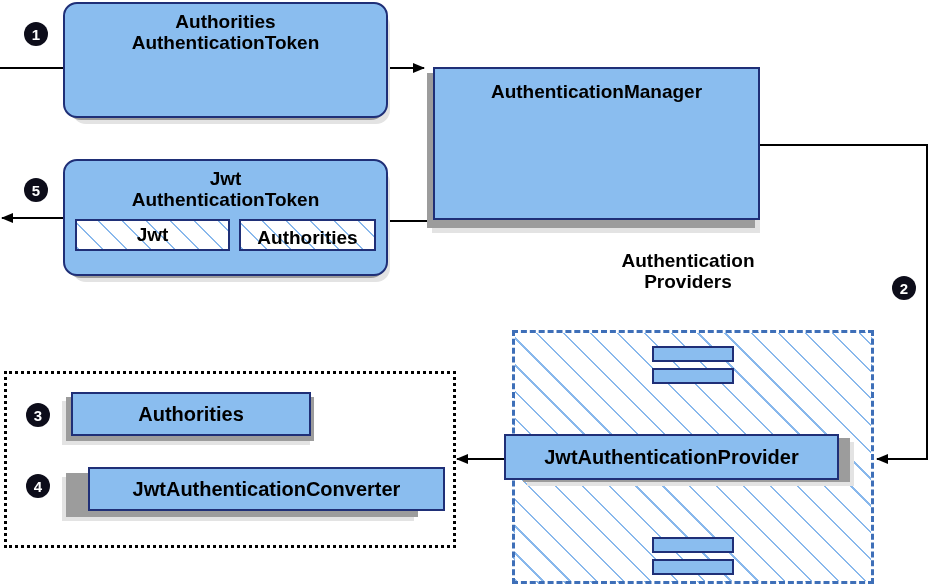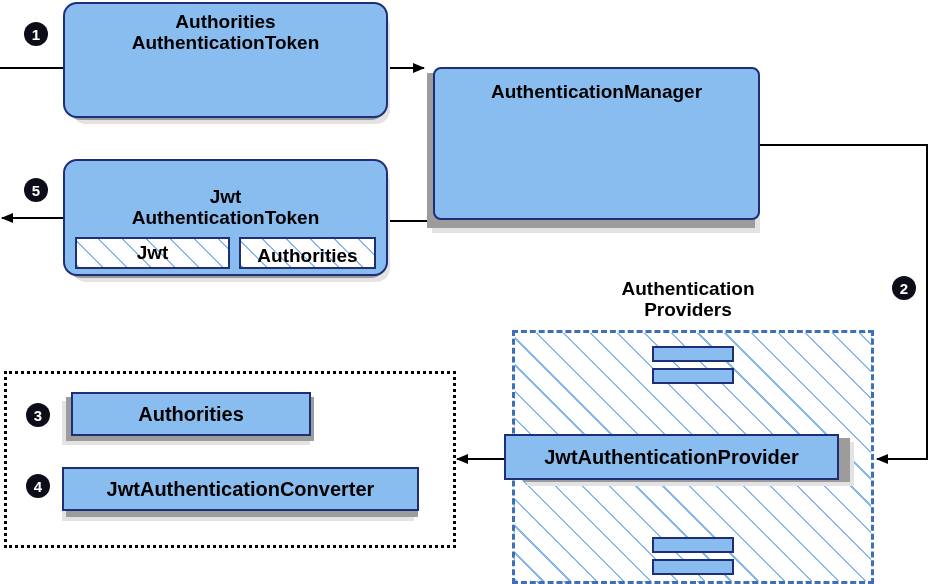--- a/index.html
+++ b/index.html
@@ -191,40 +191,40 @@
 
   <div class="shadow-light rounded" style="left:72px; top:12px; width:318px; height:112px;"></div>
   <div class="shadow-dark rounded" style="left:67px; top:8px; width:318px; height:112px;"></div>
   <div class="node rounded" style="left:63px; top:2px; width:325px; height:116px; padding-top:7px; font-size:19px;">
     <div class="node-title">Authorities
 AuthenticationToken</div>
   </div>
 
   <div class="shadow-light" style="left:432px; top:78px; width:328px; height:155px;"></div>
   <div class="shadow-dark" style="left:427px; top:73px; width:328px; height:155px;"></div>
-  <div class="node" style="left:433px; top:67px; width:327px; height:153px; padding-top:12px; font-size:19px;border-radius:8px;">
+  <div class="node" style="left:433px; top:67px; width:327px; height:153px; padding-top:12px; font-size:19px;">
     <div class="node-title">AuthenticationManager</div>
   </div>
 
   <div class="shadow-light rounded" style="left:72px; top:169px; width:318px; height:113px;"></div>
   <div class="shadow-dark rounded" style="left:67px; top:165px; width:318px; height:113px;"></div>
-  <div class="node rounded" style="left:63px; top:159px; width:325px; height:117px; padding-top:25px; font-size:19px;">
+  <div class="node rounded" style="left:63px; top:159px; width:325px; height:117px; padding-top:7px; font-size:19px;">
     <div class="node-title">Jwt
 AuthenticationToken</div>
     <div style="display:flex; gap:9px; margin-top:8px;">
       <div class="hatch" style="width:155px; height:32px; font-size:19px;">
         <span>Jwt</span>
       </div>
       <div class="hatch" style="width:137px; height:32px; font-size:19px;align-items:flex-end;">
         <span>Authorities</span>
       </div>
     </div>
   </div>
 
-  <div class="group-caption" style="left:578px; top:278px; width:220px; font-size:19px;">Authentication
+  <div class="group-caption" style="left:578px; top:250px; width:220px; font-size:19px;">Authentication
 Providers</div>
 
   <div class="dashed-group" style="left:512px; top:330px; width:362px; height:254px;"></div>
 
   <div class="mini-bar" style="left:652px; top:346px; width:82px; height:16px;"></div>
   <div class="mini-bar" style="left:652px; top:368px; width:82px; height:16px;"></div>
 
   <div class="mini-bar" style="left:652px; top:537px; width:82px; height:16px;"></div>
   <div class="mini-bar" style="left:652px; top:559px; width:82px; height:16px;"></div>
 
@@ -237,17 +237,17 @@
   <div class="dotted-group" style="left:4px; top:371px; width:452px; height:177px;"></div>
 
   <div class="shadow-light" style="left:62px; top:401px; width:248px; height:44px;"></div>
   <div class="shadow-dark" style="left:66px; top:397px; width:248px; height:44px;"></div>
   <div class="node" style="left:71px; top:392px; width:240px; height:44px; justify-content:center; font-size:20px;">
     <div class="node-title">Authorities</div>
   </div>
 
   <div class="shadow-light" style="left:62px; top:477px; width:352px; height:44px;"></div>
   <div class="shadow-dark" style="left:66px; top:473px; width:352px; height:44px;"></div>
-  <div class="node" style="left:62px; top:467px; width:357px; height:44px; justify-content:center; font-size:20px;">
+  <div class="node" style="left:88px; top:467px; width:357px; height:44px; justify-content:center; font-size:20px;">
     <div class="node-title">JwtAuthenticationConverter</div>
   </div>
 
 </div>
 
 </body></html>

